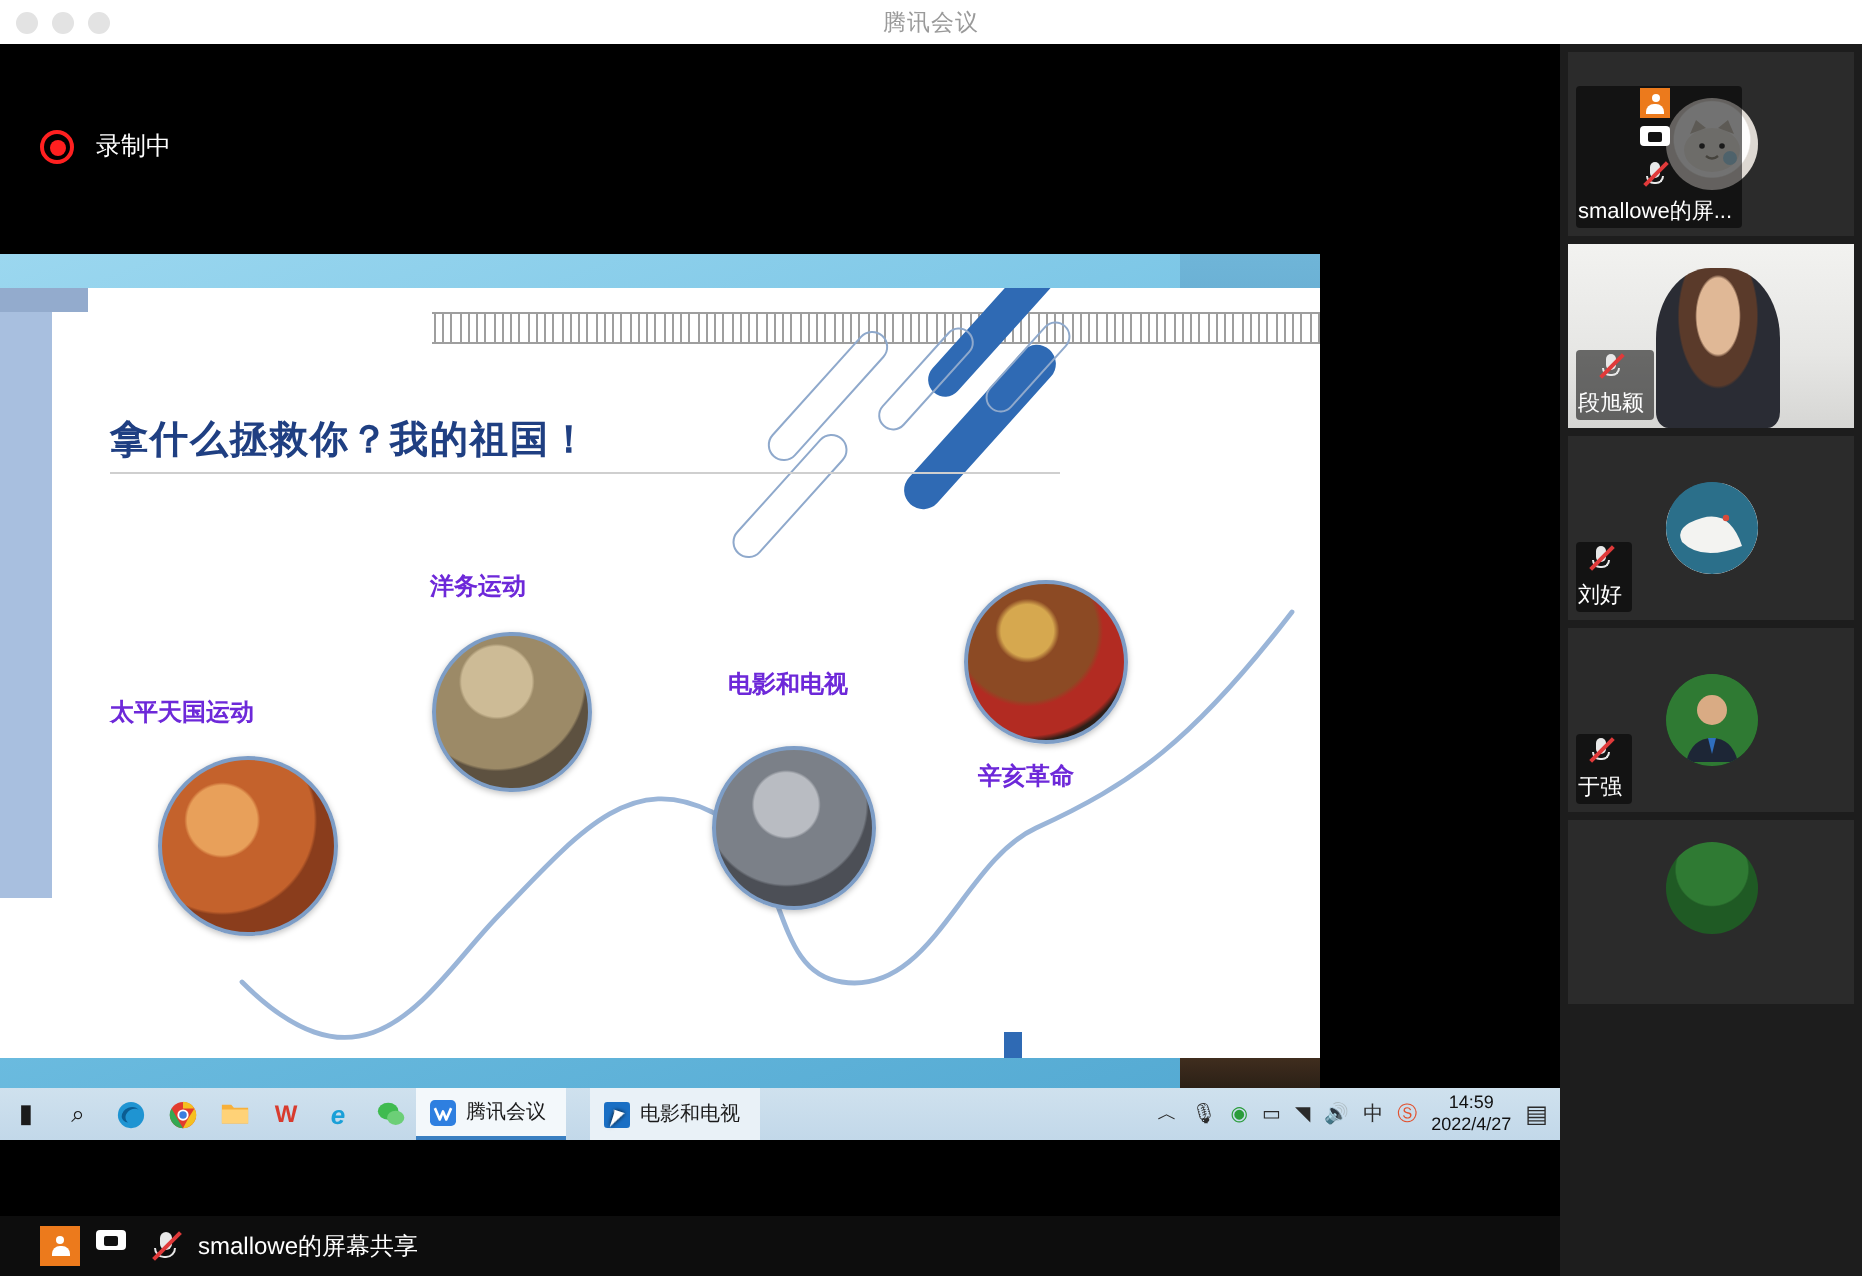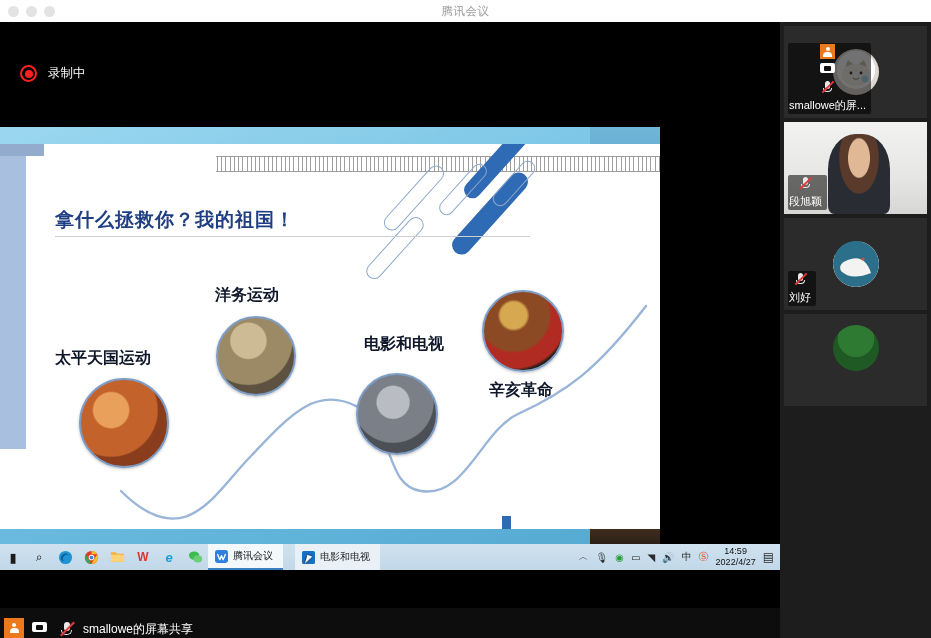--- a/index.html
+++ b/index.html
@@ -95,21 +95,21 @@
     font-size:19px; font-weight:bold; color:#1f3f82; letter-spacing:1px;
     white-space:nowrap;
   }
   .title-rule{
     position:absolute; left:29px; top:80px; width:475px; height:1px; background:#cfcfcf;
   }
 
   
   .node{ position:absolute; border-radius:50%; border:2px solid #7d9dc6;
          overflow:hidden; box-shadow:0 1px 3px rgba(0,0,0,.25); }
-  .node-lbl{ position:absolute; font-size:16px; font-weight:bold; color:#0f172a;
+  .node-lbl{ position:absolute; font-size:12px; font-weight:bold; color:#6d28d9;
              white-space:nowrap; }
   .curve{ position:absolute; left:0; top:0; width:665px; height:385px; }
 
   .blue-foot{ position:absolute; left:500px; top:482px; width:9px; height:22px; background:#2f6ab4; }
 
   
   .float-win{
     position:absolute; left:665px; top:105px; width:115px; height:72px;
     background:#000; overflow:hidden;
   }
@@ -197,21 +197,21 @@
   .b-mic .mic-stand{ position:absolute; left:2px; top:8px; width:9px; height:4px;
     border:1.4px solid #e8e8e8; border-top:none; border-radius:0 0 5px 5px; }
   .b-mic .mic-slash{ position:absolute; left:-1px; top:6px; width:16px; height:2px;
     background:#e03a3a; transform:rotate(-45deg); }
   .tile-name{ color:#fff; font-size:11px; white-space:nowrap; overflow:hidden;
               text-overflow:ellipsis; max-width:95px; }
 
   
   .sharebar{
     position:absolute; left:0; top:608px; width:780px; height:30px;
-    background:#0d0d0d; display:flex; align-items:flex-end; gap:8px; padding-left:4px;
+    background:#0d0d0d; display:flex; align-items:center; gap:8px; padding-left:20px;
   }
   .sb-host{ width:20px; height:20px; background:#ec7a1c; display:flex;
             align-items:center; justify-content:center; }
   .sb-label{ color:#fff; font-size:12px; }
 </style>
 </head>
 <body>
 
 <div id="app">
 
@@ -420,20 +420,39 @@
       <div class="badges">
         <span class="b-mic">
           <span class="mic-body"></span>
             <span class="mic-stand"></span>
             <span class="mic-slash"></span>
         </span>
         <span class="tile-name">刘好</span>
       </div>
     </div>
 
+    <div class="tile">
+      <div class="cam" style="background:#2b2b2b;"></div>
+      <div class="avatar" style="background:radial-gradient(circle at 50% 30%,#2f7a33 0 40%,#1f5a24 42% 100%);">
+        <svg width="46" height="46" viewBox="0 0 46 46">
+            <circle cx="23" cy="23" r="23" fill="#2f7a33"></circle>
+            <circle cx="23" cy="18" r="7.5" fill="#d9ab84"></circle>
+            <path d="M10 44q3-12 13-12t13 12z" fill="#1d2636"></path>
+            <path d="M21 32h4l-2 8z" fill="#2f6fbf"></path>
+          </svg>
+      </div>
+      <div class="badges">
+        <span class="b-mic">
+          <span class="mic-body"></span>
+            <span class="mic-stand"></span>
+            <span class="mic-slash"></span>
+        </span>
+        <span class="tile-name">于强</span>
+      </div>
+    </div>
 
     <div class="tile">
       <div class="cam" style="background:#2b2b2b;"></div>
       <div class="avatar" style="top:34px;background:radial-gradient(circle at 50% 30%,#2f7a33 0 45%,#1f5a24 47% 100%);"></div>
     </div>
   </div>
 
   <div class="sharebar">
     <span class="sb-host">
         <span class="person-glyph"></span>

